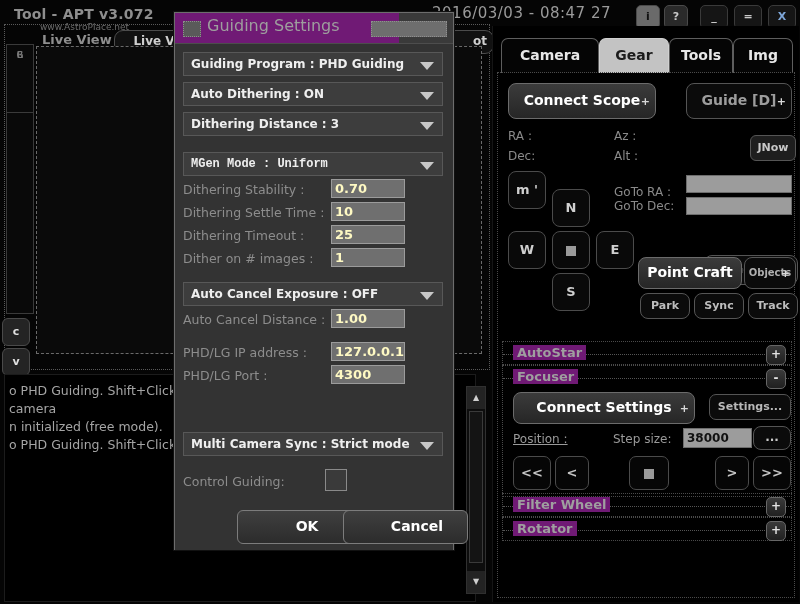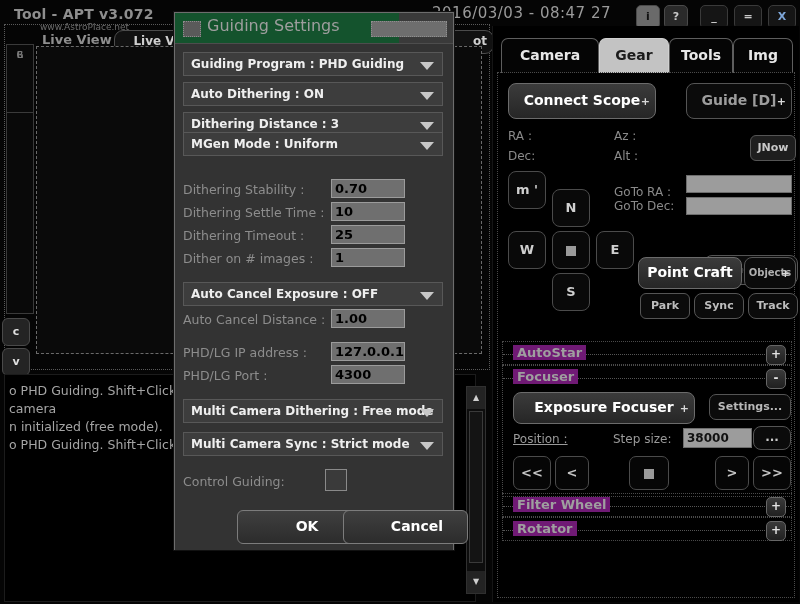--- a/index.html
+++ b/index.html
@@ -115,21 +115,21 @@
   #btn-n{left:54px;top:116px;}
   #btn-w{left:10px;top:158px;}
   #btn-stop{left:54px;top:158px;}
   #btn-e{left:98px;top:158px;}
   #btn-s{left:54px;top:200px;}
   #btn-stop .sq{display:inline-block;width:10px;height:10px;background:#9a9a9a;vertical-align:middle;}
 
   #btn-goto{left:206px;top:150px;width:92px;height:28px;line-height:27px;font-size:14px;color:#cfcfcf;margin-top:32px;}
   #btn-pointcraft{left:140px;top:184px;width:102px;height:30px;line-height:29px;font-size:14px;}
   #btn-objects{left:246px;top:184px;width:50px;height:30px;line-height:29px;font-size:10px;color:#b0b0b0;}
-  #btn-park{left:142px;top:220px;width:48px;height:24px;line-height:23px;font-size:11px;color:#bdbdbd;border-radius:6px;}
+  #btn-park{left:142px;top:220px;width:48px;height:24px;line-height:23px;font-size:11px;color:#bdbdbd;}
   #btn-sync{left:196px;top:220px;width:48px;height:24px;line-height:23px;font-size:11px;color:#bdbdbd;}
   #btn-track{left:250px;top:220px;width:48px;height:24px;line-height:23px;font-size:11px;color:#bdbdbd;}
 
   .section{position:absolute;left:4px;width:288px;border:1px dotted #4a4a4a;}
   .section .stitle{position:absolute;left:10px;top:3px;font-size:13px;font-weight:bold;color:#9f9f9f;background:#701a75;padding:0 4px;}
   .section .dots{position:absolute;left:0;right:0;top:12px;border-top:1px dotted #555;}
   .sec-toggle{position:absolute;right:5px;top:3px;width:18px;height:18px;border:1px solid #666;border-radius:5px;
               background:linear-gradient(#3a3a3a,#202020);color:#e3e3e3;font-size:12px;font-weight:bold;
               text-align:center;line-height:17px;}
 
@@ -153,43 +153,43 @@
   #f-r{left:212px;width:32px;}
   #f-rr{left:250px;width:36px;}
   #f-stop .sq{display:inline-block;width:10px;height:10px;background:#9a9a9a;vertical-align:middle;}
 
   
   #dialog{
     left:174px;top:12px;width:278px;height:536px;
     background:#3a3a3a;border:1px solid #6d6d6d;
     box-shadow:0 0 0 1px #111;
   }
-  #dlg-titlebar{position:absolute;left:0;top:0;width:224px;height:30px;background:#14532d;}
+  #dlg-titlebar{position:absolute;left:0;top:0;width:224px;height:30px;background:#701a75;}
   #dlg-icon{position:absolute;left:8px;top:8px;width:16px;height:14px;background:#5a5a5a;border:1px dotted #8d8d8d;}
   #dlg-title{position:absolute;left:32px;top:3px;font-size:16px;color:#9e9e9e;}
   #dlg-titlebar-field{position:absolute;left:196px;top:8px;width:74px;height:14px;background:#6e6e6e;border:1px dotted #8f8f8f;}
 
   #dlg-body{position:absolute;left:0;top:30px;width:278px;height:506px;background:#333;
             border-top:1px solid #4d4d4d;}
 
   .combo{
     position:absolute;left:8px;width:260px;height:24px;background:#3d3d3d;border:1px solid #585858;
     color:#efefef;font-size:12px;font-weight:bold;line-height:23px;padding-left:7px;box-sizing:border-box;
   }
   .combo .caret{position:absolute;right:8px;top:9px;width:0;height:0;
                 border-left:7px solid transparent;border-right:7px solid transparent;border-top:8px solid #c8c8c8;}
 
   .dlabel{position:absolute;font-size:12.5px;color:#8d8d8d;text-align:right;}
   .dfield{position:absolute;width:74px;height:19px;background:#6f6f6f;border:1px solid #9b9b9b;
-          color:#000000;font-size:13px;font-weight:bold;line-height:18px;padding-left:3px;box-sizing:border-box;}
+          color:#fef9c3;font-size:13px;font-weight:bold;line-height:18px;padding-left:3px;box-sizing:border-box;}
 
   #cb-guiding-program{top:8px;}
   #cb-auto-dithering{top:38px;}
   #cb-dithering-distance{top:68px;}
-  #cb-mgen-mode{top:88px;}
+  #cb-mgen-mode{top:108px;font-family:Liberation Mono, monospace;}
   #cb-auto-cancel{top:238px;}
   #cb-multi-dither{top:355px;}
   #cb-multi-sync{top:388px;}
 
   #lb-stability{left:8px;top:138px;}
   #lb-settle{left:8px;top:161px;}
   #lb-timeout{left:8px;top:184px;}
   #lb-dithern{left:8px;top:207px;}
   #lb-cancel-dist{left:8px;top:268px;}
   #lb-ip{left:8px;top:301px;}
@@ -309,21 +309,21 @@
         <div class="stitle">AutoStar</div>
         <div class="sec-toggle">+</div>
       </div>
 
       <div class="section" id="sec-focuser">
         <div class="dots"></div>
         <div class="stitle">Focuser</div>
         <div class="sec-toggle">-</div>
 
         <div class="btn raised" id="btn-connect-focuser">
-          <span>Exposure Focuser</span>
+          <span>Connect Settings</span>
           <span class="plus-mark">+</span>
         </div>
         <div class="btn" id="btn-fsettings">Settings...</div>
 
         <div id="lbl-position">Position :</div>
         <div id="lbl-stepsize">Step size:</div>
         <div id="fld-stepsize">38000</div>
         <div class="btn" id="btn-dots">...</div>
 
         <div class="fbtn" id="f-ll">&lt;&lt;</div>
@@ -394,24 +394,20 @@
 
       <div class="dlabel" id="lb-cancel-dist">Auto Cancel Distance :</div>
       <div class="dfield" id="fd-cancel-dist">1.00</div>
 
       <div class="dlabel" id="lb-ip">PHD/LG IP address :</div>
       <div class="dfield" id="fd-ip">127.0.0.1</div>
 
       <div class="dlabel" id="lb-port">PHD/LG Port :</div>
       <div class="dfield" id="fd-port">4300</div>
 
-      <div class="combo" id="cb-multi-dither">
-        <span>Multi Camera Dithering : Free mode</span>
-        <span class="caret"></span>
-      </div>
       <div class="combo" id="cb-multi-sync">
         <span>Multi Camera Sync : Strict mode</span>
         <span class="caret"></span>
       </div>
 
       <div class="dlabel" id="lb-control">Control Guiding:</div>
       <div id="chk-control"></div>
 
       <div class="dbtn" id="btn-ok">OK</div>
       <div class="dbtn" id="btn-cancel">Cancel</div>

